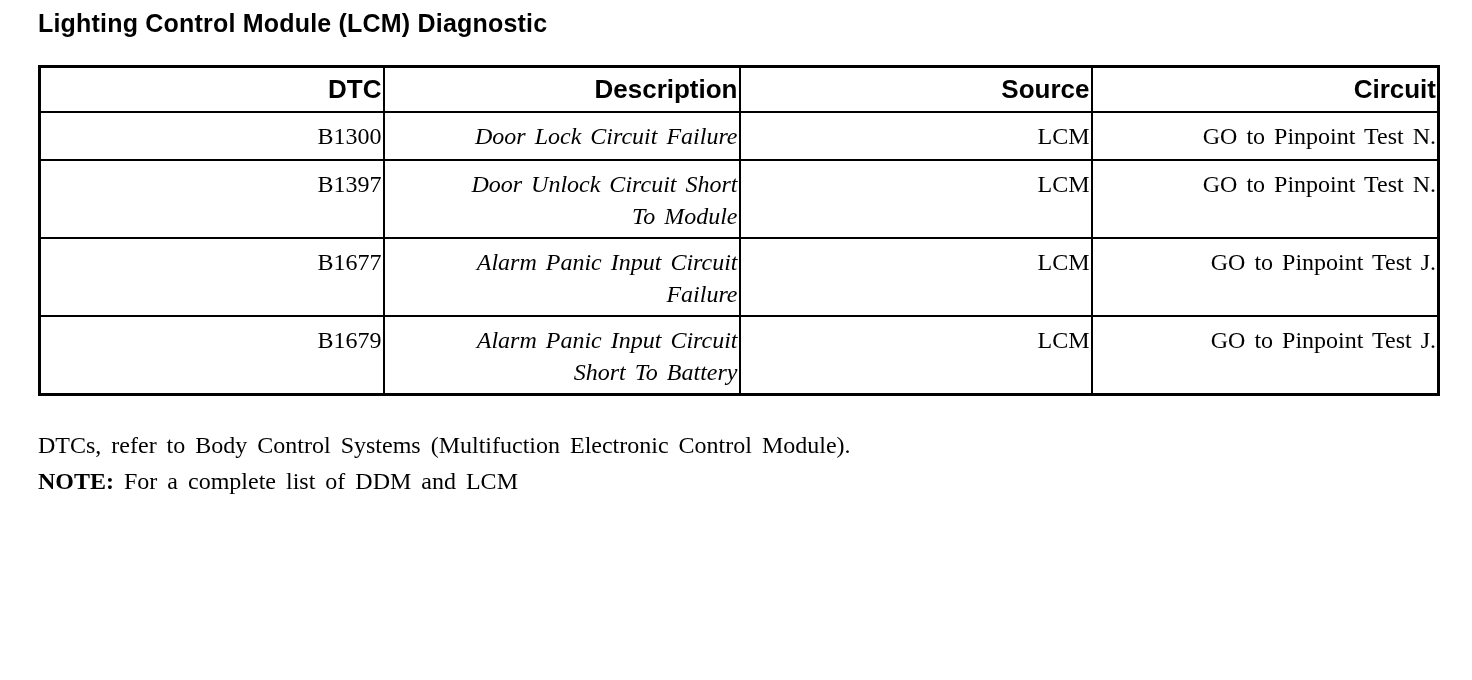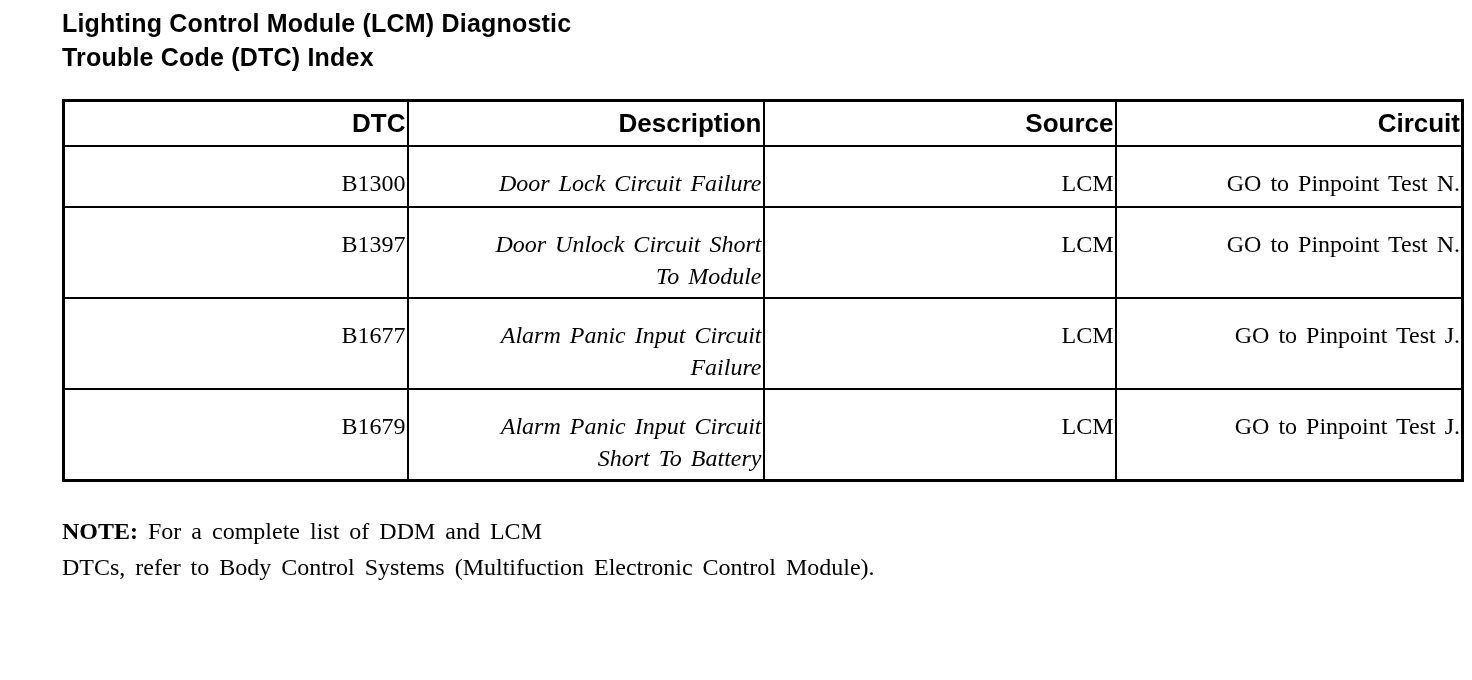--- a/index.html
+++ b/index.html
@@ -11,21 +11,20 @@
   body {
     width: 1472px;
     height: 680px;
     overflow: hidden;
     font-family: "Liberation Serif", serif;
   }
   .page {
     padding-left: 38px;
     padding-right: 30px;
     padding-top: 6px;
-    margin-left: 24px;
   }
   .doc-title {
     font-family: "Liberation Sans", sans-serif;
     font-weight: bold;
     font-size: 25px;
     line-height: 34px;
     letter-spacing: 0.2px;
   }
   table.dtc-table {
     border-collapse: collapse;
@@ -45,21 +44,21 @@
     font-weight: bold;
     font-size: 26px;
     height: 41px;
     vertical-align: middle;
   }
   .dtc-table td {
     font-family: "Liberation Serif", serif;
     font-size: 24px;
     line-height: 32px;
     vertical-align: top;
-    padding-top: 20px;
+    padding-top: 7px;
     word-spacing: 3px;
   }
   tr.row-single td { height: 38px; }
   tr.row-double td { height: 68px; }
   td.desc-cell { white-space: pre-line; font-style: italic; }
   .note {
     margin-top: 31px;
     font-size: 24px;
     line-height: 36px;
     word-spacing: 4px;
@@ -67,21 +66,20 @@
   }
   .note-label { font-weight: bold; }
 </style>
 </head>
 <body>
 
 <div class="page">
 
   <div class="doc-title">
     <div>Lighting Control Module (LCM) Diagnostic</div>
-    <div>Trouble Code (DTC) Index</div>
   </div>
 
   <table class="dtc-table">
     <colgroup>
       <col style="width:344px">
       <col style="width:356px">
       <col style="width:352px">
       <col style="width:347px">
     </colgroup>
     <thead>
@@ -117,17 +115,17 @@
         <td>B1679</td>
         <td class="desc-cell">Alarm Panic Input Circuit
 Short To Battery</td>
         <td>LCM</td>
         <td>GO to Pinpoint Test J.</td>
       </tr>
     </tbody>
   </table>
 
   <div class="note">
+    <div><span>DTCs, refer to</span> <span>Body Control Systems (Multifuction Electronic Control Module).</span></div>
     <div><span class="note-label">NOTE:</span> <span>For a complete list of DDM and LCM</span></div>
-    <div><span>DTCs, refer to</span> <span>Body Control Systems (Multifuction Electronic Control Module).</span></div>
   </div>
 
 </div>
 
 </body></html>

